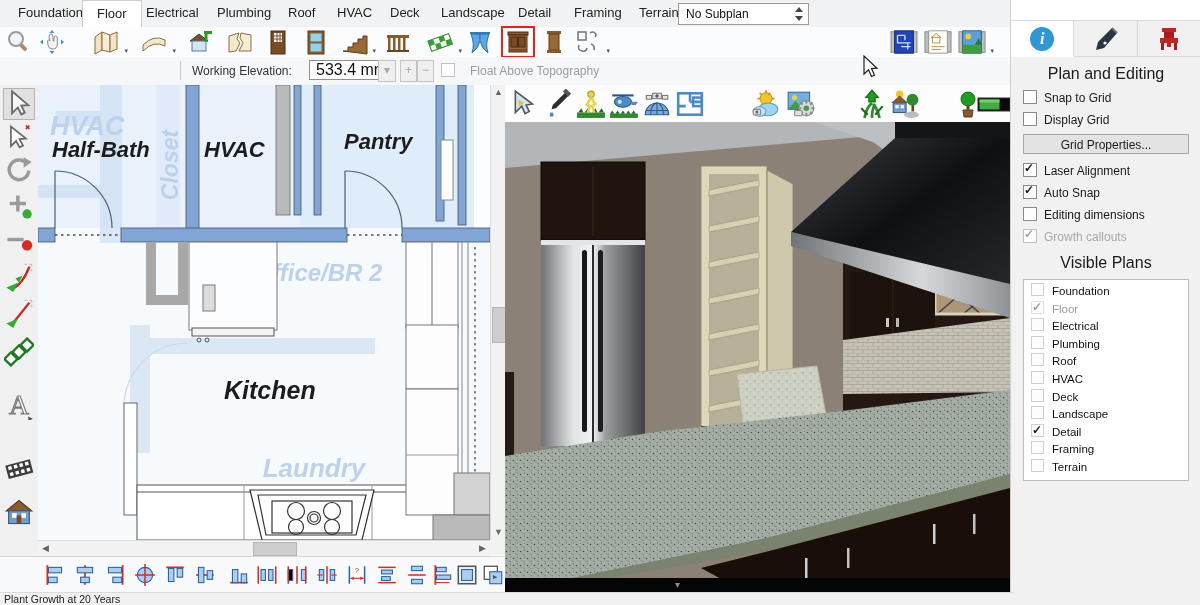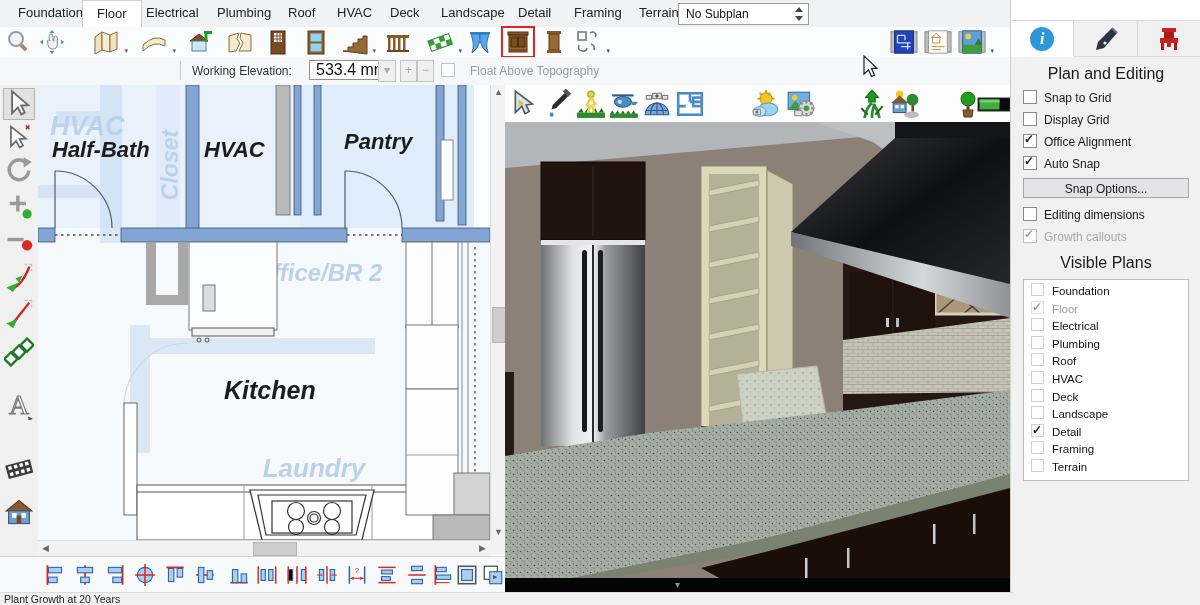--- a/index.html
+++ b/index.html
@@ -610,23 +610,23 @@
           <rect x="5" y="17" width="3" height="7" fill="#a81b18"></rect>
           <rect x="18" y="17" width="3" height="7" fill="#a81b18"></rect>
           <rect x="11" y="17" width="4" height="4" fill="#c4231f"></rect>
         </svg>
       </div>
   </div>
   <div class="pbody">
     <div class="ptitle">Plan and Editing</div>
     <div class="prow"><span class="cb"></span><span>Snap to Grid</span></div>
     <div class="prow"><span class="cb"></span><span>Display Grid</span></div>
-    <div class="prow"><span class="cb checked"></span><span>Office Alignment</span></div>
+    <button class="pbtn">Grid Properties...</button>
+    <div class="prow"><span class="cb checked"></span><span>Laser Alignment</span></div>
     <div class="prow"><span class="cb checked"></span><span>Auto Snap</span></div>
-    <button class="pbtn">Snap Options...</button>
     <div class="prow"><span class="cb"></span><span>Editing dimensions</span></div>
     <div class="prow disabled"><span class="cb lite gray checked"></span><span>Growth callouts</span></div>
     <div class="ptitle" style="margin-top:10px">Visible Plans</div>
     <div class="vplist">
       <div class="vprow"><span class="cb"></span><span>Foundation</span></div>
       <div class="vprow current"><span class="cb checked"></span><span>Floor</span></div>
       <div class="vprow"><span class="cb"></span><span>Electrical</span></div>
       <div class="vprow"><span class="cb"></span><span>Plumbing</span></div>
       <div class="vprow"><span class="cb"></span><span>Roof</span></div>
       <div class="vprow"><span class="cb"></span><span>HVAC</span></div>

